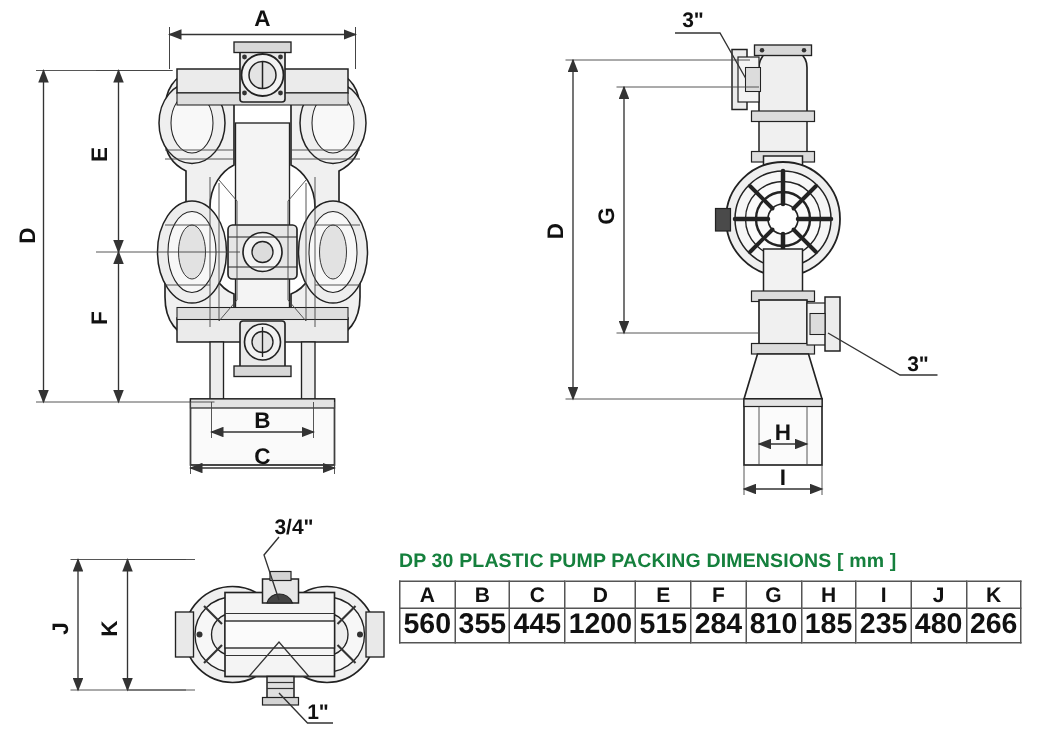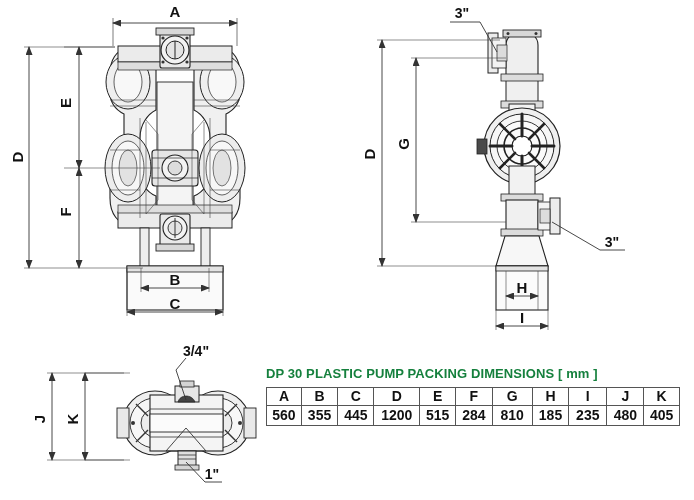--- a/index.html
+++ b/index.html
@@ -31,21 +31,21 @@
     line-height:1.25;margin-top:1px;
   }
   table.dims{
     border-collapse:collapse;margin-top:5px;
     border:1px solid #555;
     table-layout:fixed;
   }
   table.dims td{
     border:1px solid #555;
     text-align:center;
-    font-size:14px;font-weight:bold;
+    font-size:19px;font-weight:bold;
     color:#111;
     height:19px;
     padding:0 2px;
   }
   table.dims tr.hdr td{height:17px;font-size:14px;}
   .cw-a{width:33px}.cw-b{width:35px}.cw-c{width:35px}.cw-d{width:45px}
   .cw-e{width:35px}.cw-f{width:35px}.cw-g{width:41px}.cw-h{width:35px}
   .cw-i{width:38px}.cw-j{width:36px}.cw-k{width:34px}
 </style>
 </head>
@@ -382,19 +382,19 @@
       <td>560</td>
       <td>355</td>
       <td>445</td>
       <td>1200</td>
       <td>515</td>
       <td>284</td>
       <td>810</td>
       <td>185</td>
       <td>235</td>
       <td>480</td>
-      <td>405</td>
+      <td>266</td>
     </tr>
   </tbody>
       </table>
 </div>
 
 </div>
 
 </body></html>

